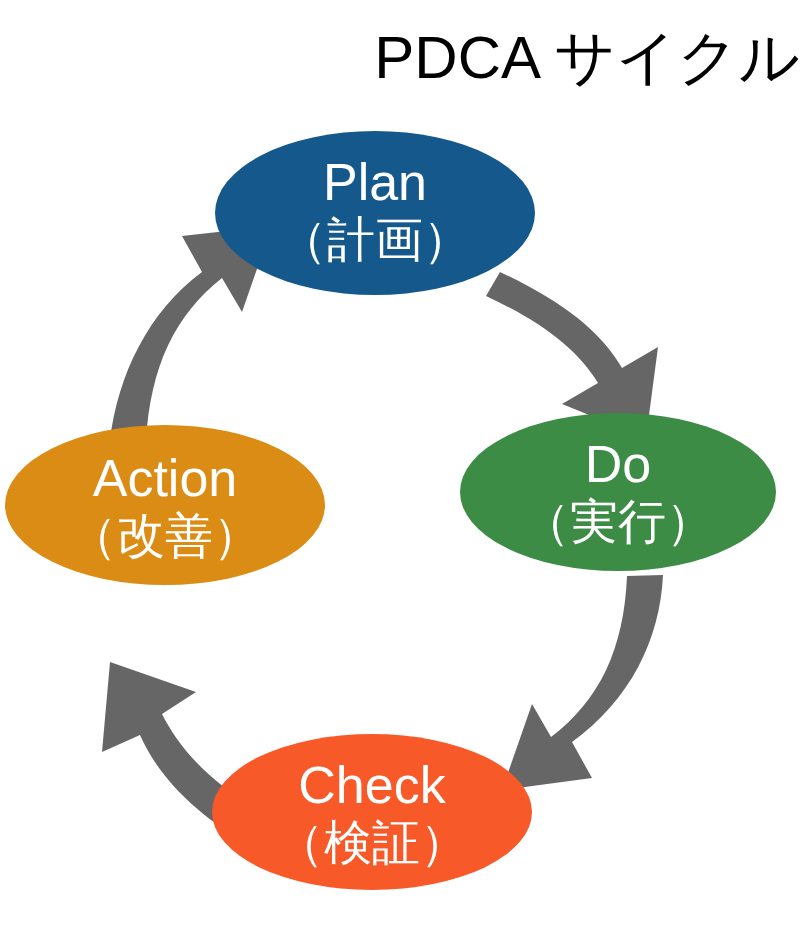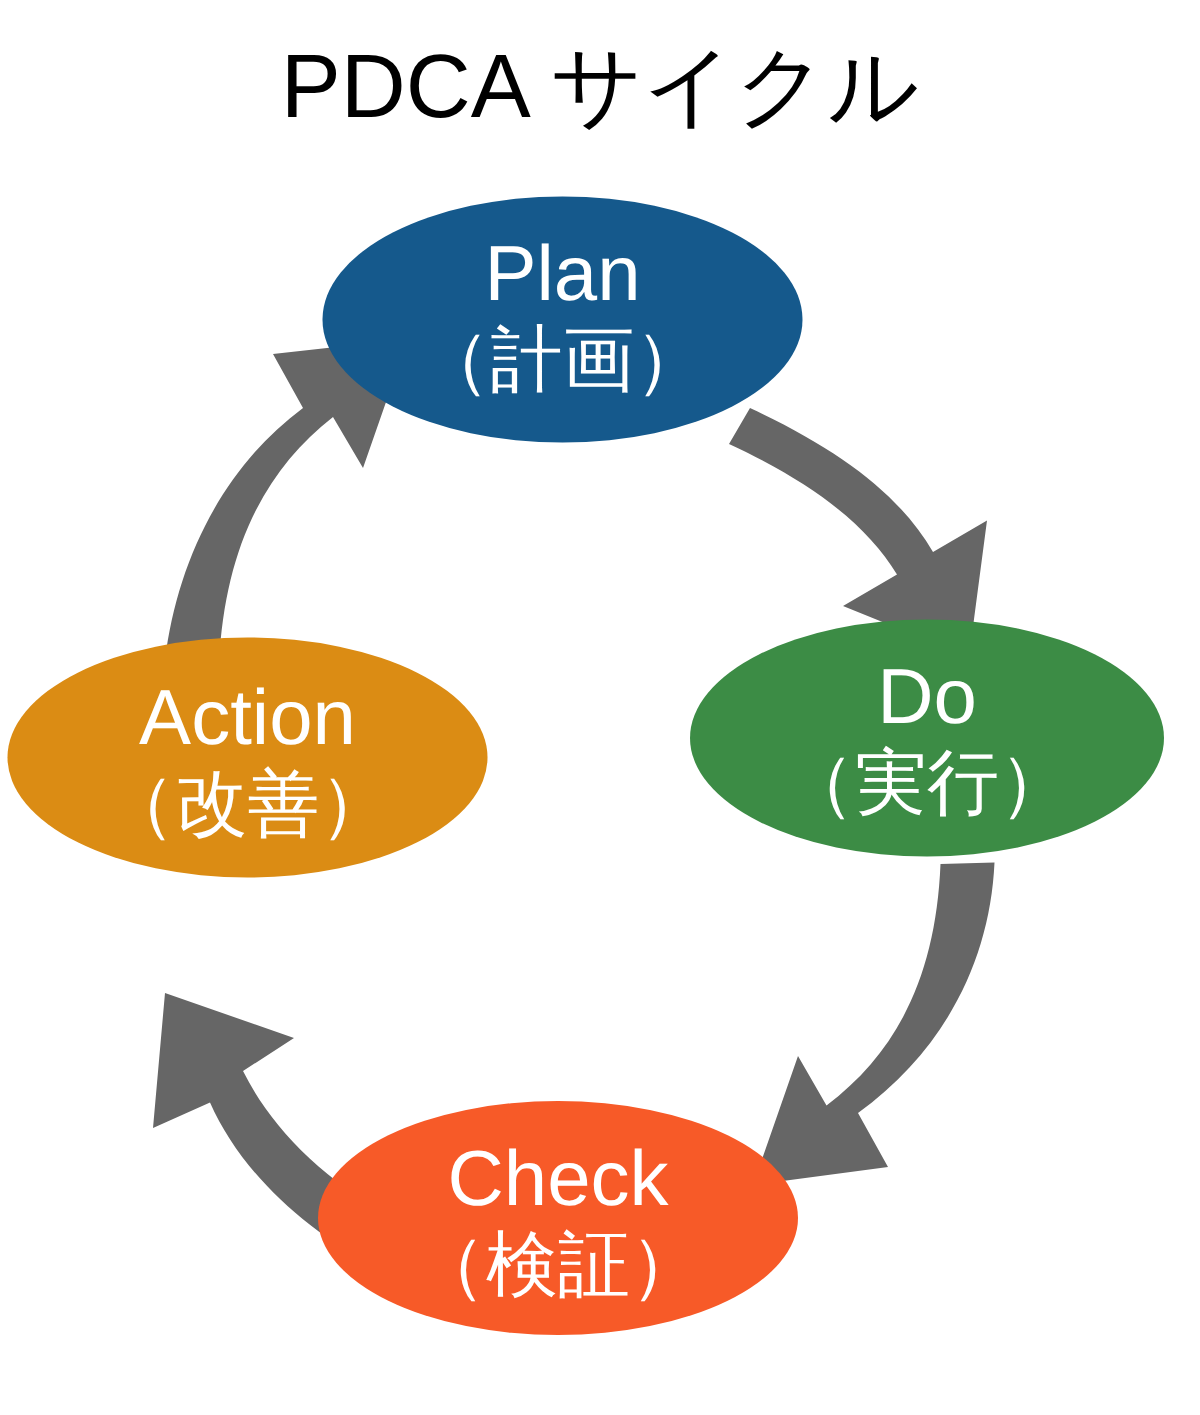--- a/index.html
+++ b/index.html
@@ -16,21 +16,21 @@
     width: 800px;
     height: 943px;
     background: #ffffff;
     overflow: hidden;
   }
   #diagram-title {
     position: absolute;
     left: 0;
     top: 20px;
     width: 800px;
-    text-align: center;
+    text-align: right;
     font-size: 60px;
     line-height: 76px;
     font-weight: 400;
     color: #000000;
     letter-spacing: 0px;
     white-space: nowrap;
   }
   #cycle-svg {
     position: absolute;
     left: 0;

